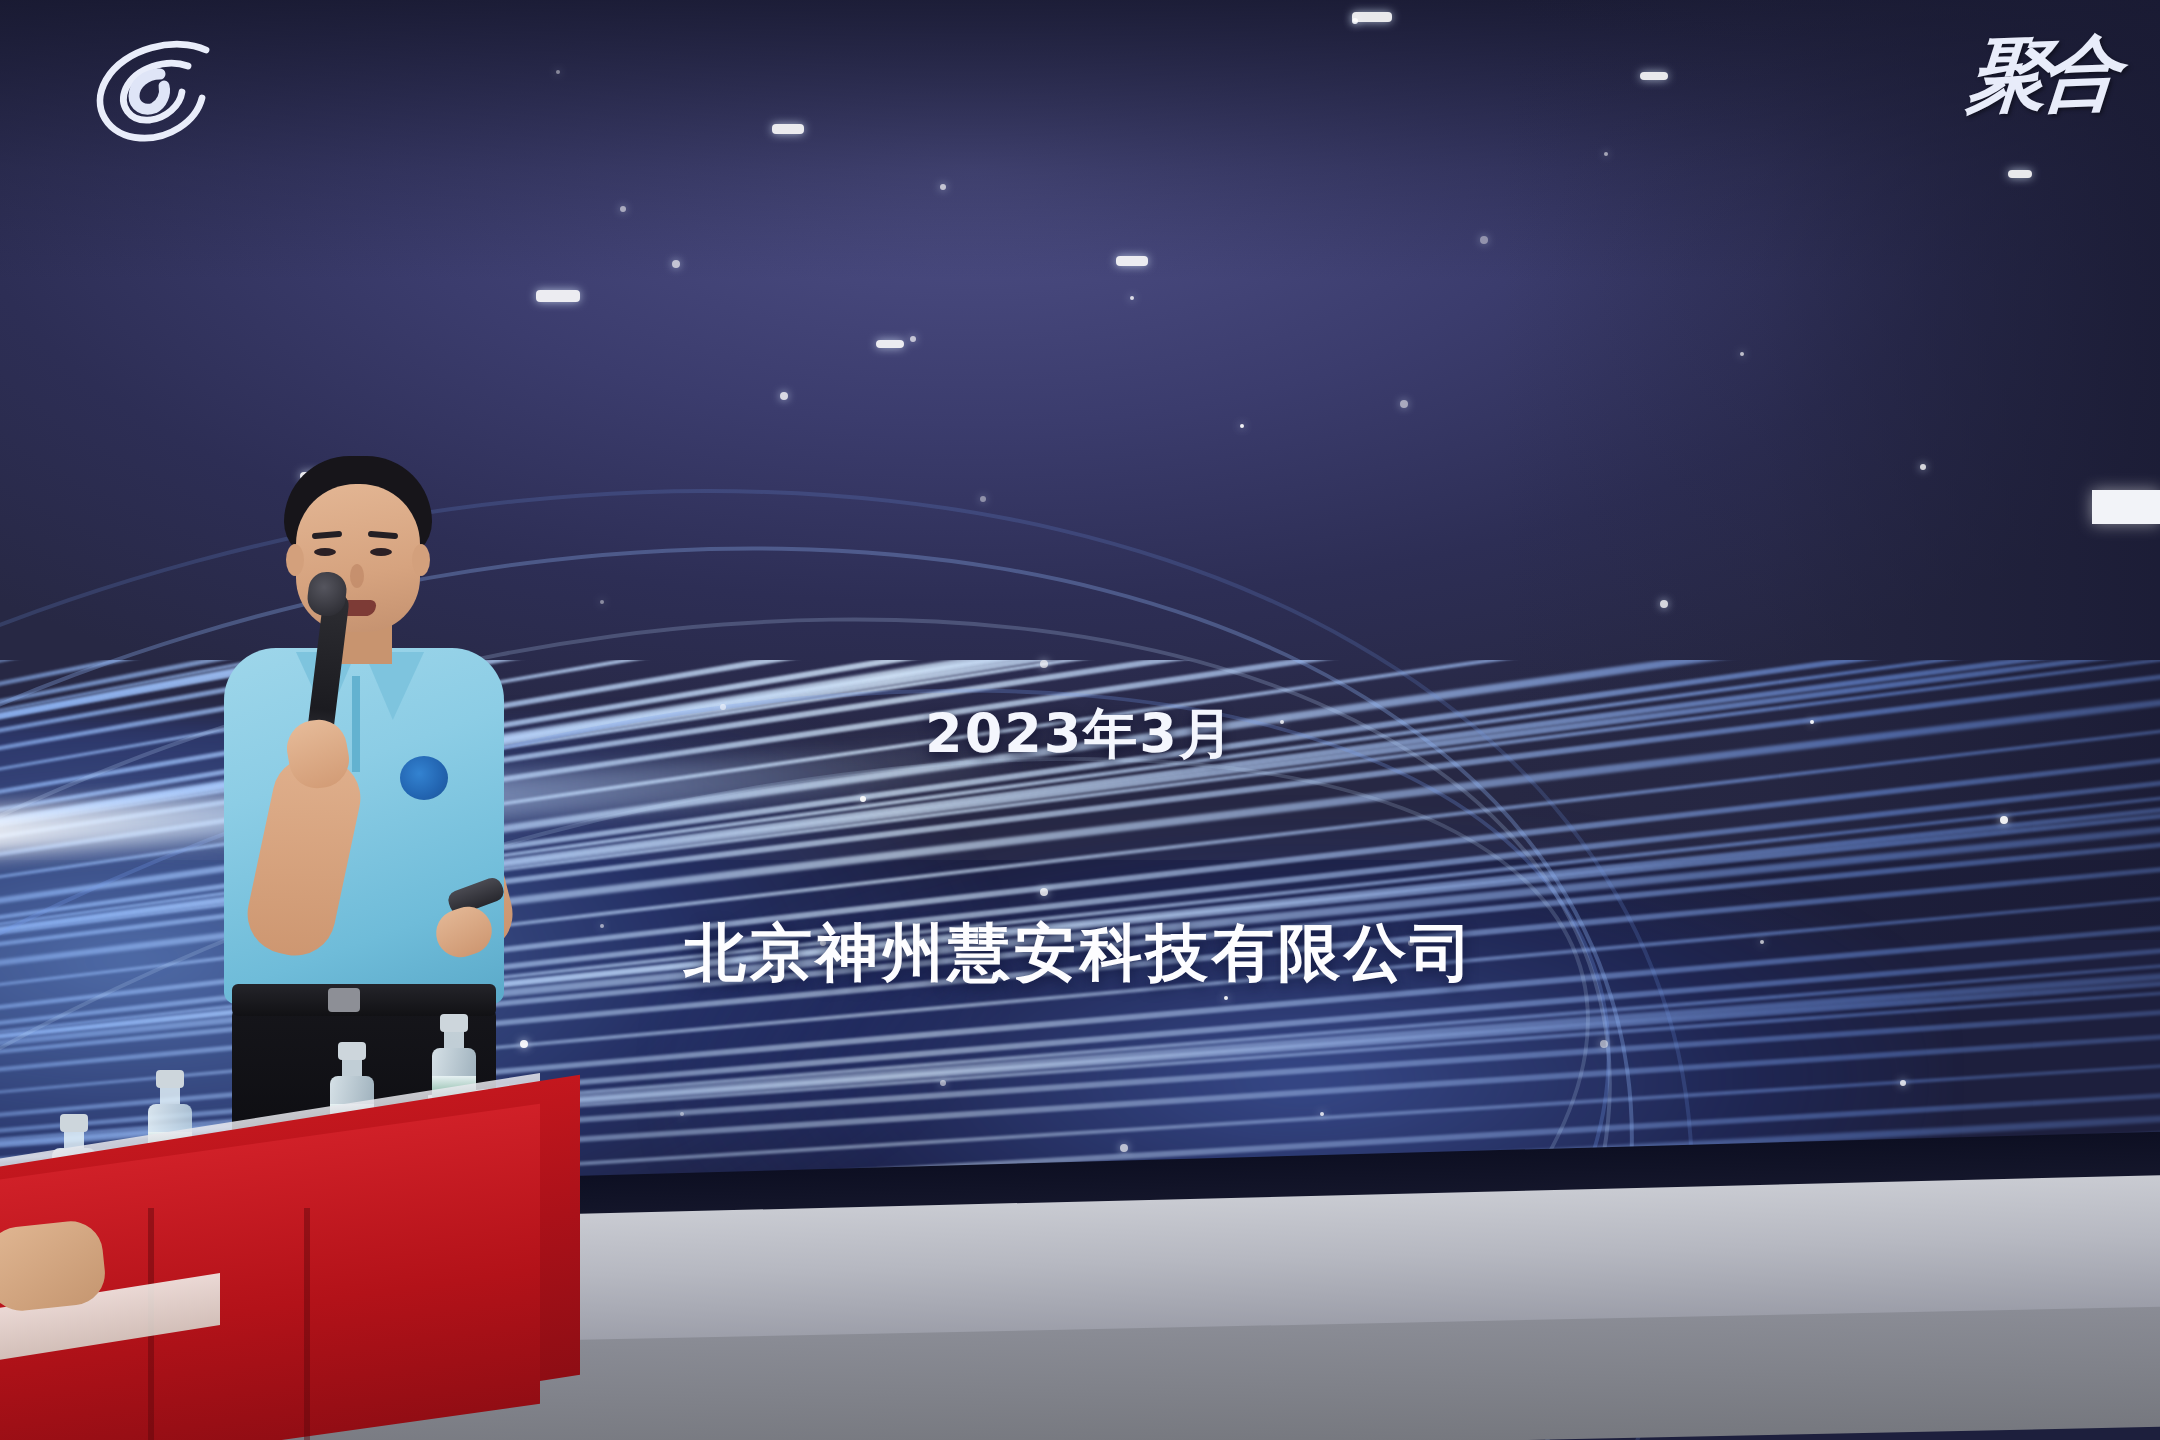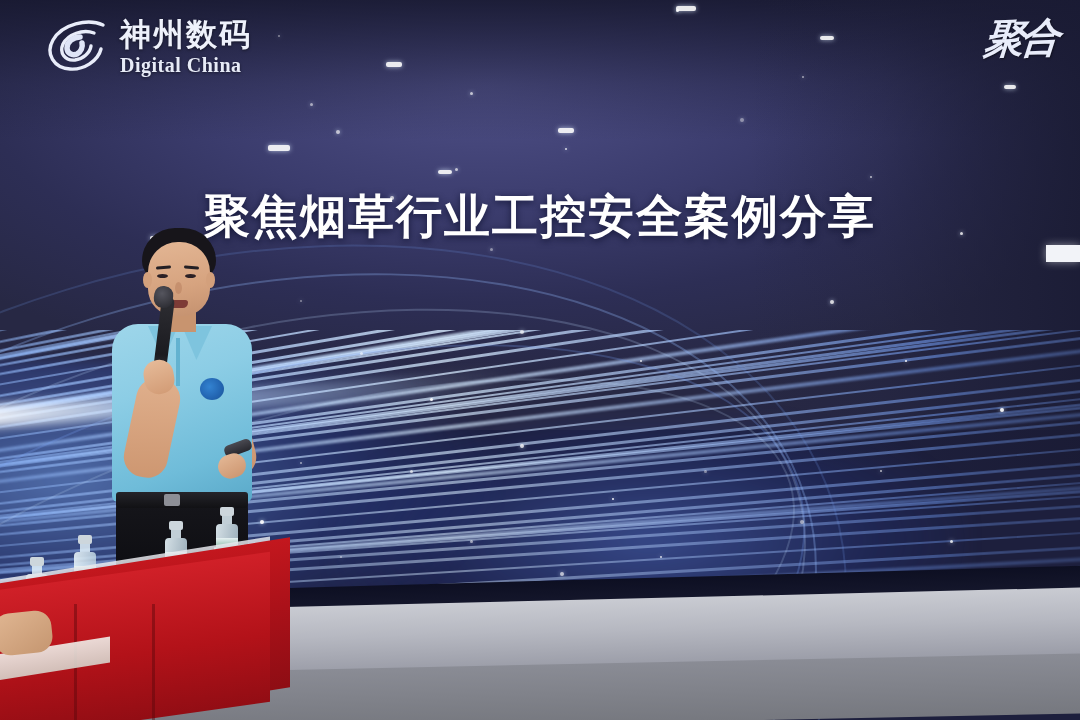--- a/index.html
+++ b/index.html
@@ -411,31 +411,28 @@
     <div class="logo-dc">
       <span class="logo-mark">
         <svg width="64" height="62" viewBox="0 0 64 62">
           <g fill="none" stroke="#e9edfa" stroke-width="3.4" stroke-linecap="round">
             <path d="M59 9 C44 2, 18 8, 9 24 C1 38, 10 52, 26 53 C40 54, 54 45, 57 33"></path>
             <path d="M50 17 C39 13, 24 18, 19 28 C15 37, 21 45, 31 44 C39 43, 46 37, 47 30"></path>
           </g>
           <path d="M36 21 C29 21, 23 26, 23 32 C23 37, 28 40, 33 38 C37 36, 39 31, 38 27" fill="none" stroke="#dfe5f7" stroke-width="5.5" stroke-linecap="round"></path>
         </svg>
       </span>
-      <span class="logo-words">
-        <span class="logo-cn">神州数码</span>
-        <span class="logo-en">Digital China</span>
-      </span>
     </div>
 
     <div class="brand-right">
       <div class="brand-seal">聚合</div>
     </div>
 
-    <div class="slide-title">聚焦烟草行业工控安全案例分享</div>
+    <div class="slide-date">2023年3月</div>
+    <div class="slide-company">北京神州慧安科技有限公司</div>
   </div>
 
   <div class="speaker">
     <div class="sp-pants"></div>
     <div class="sp-leg-split"></div>
     <div class="sp-arm-r"></div>
     <div class="sp-shirt"></div>
     <div class="sp-arm-l"></div>
     <div class="sp-collar-l"></div>
     <div class="sp-collar-r"></div>

